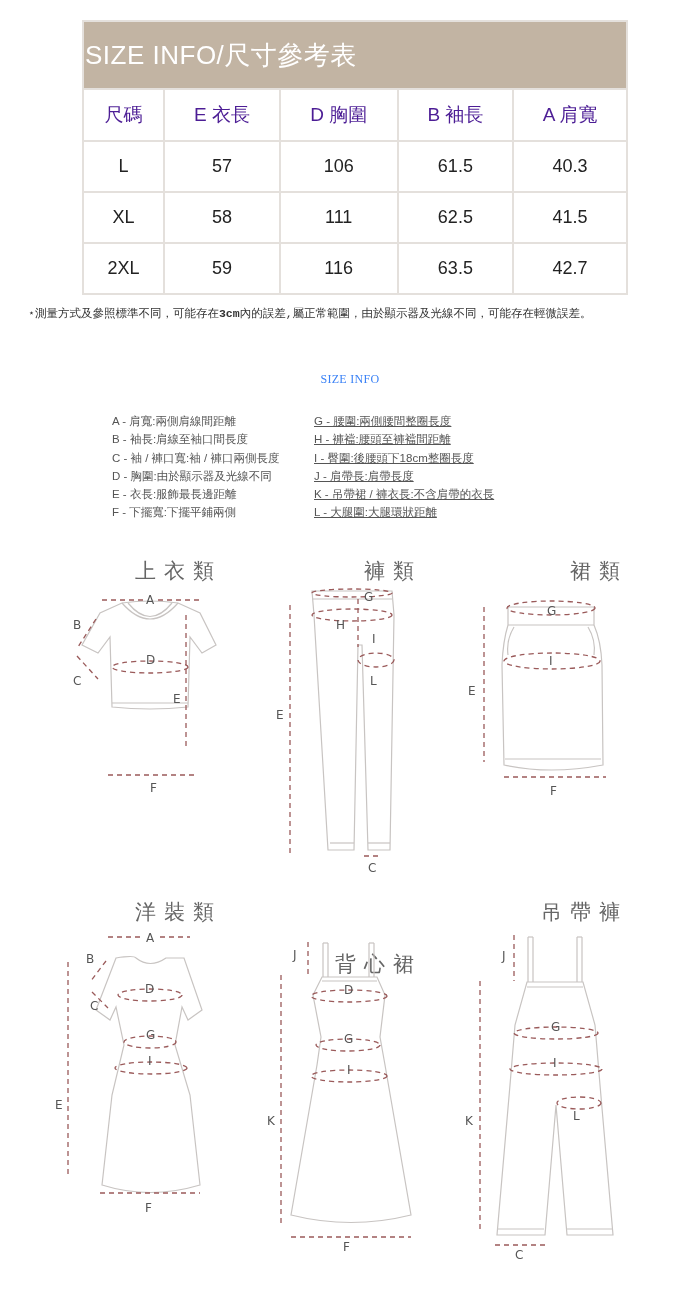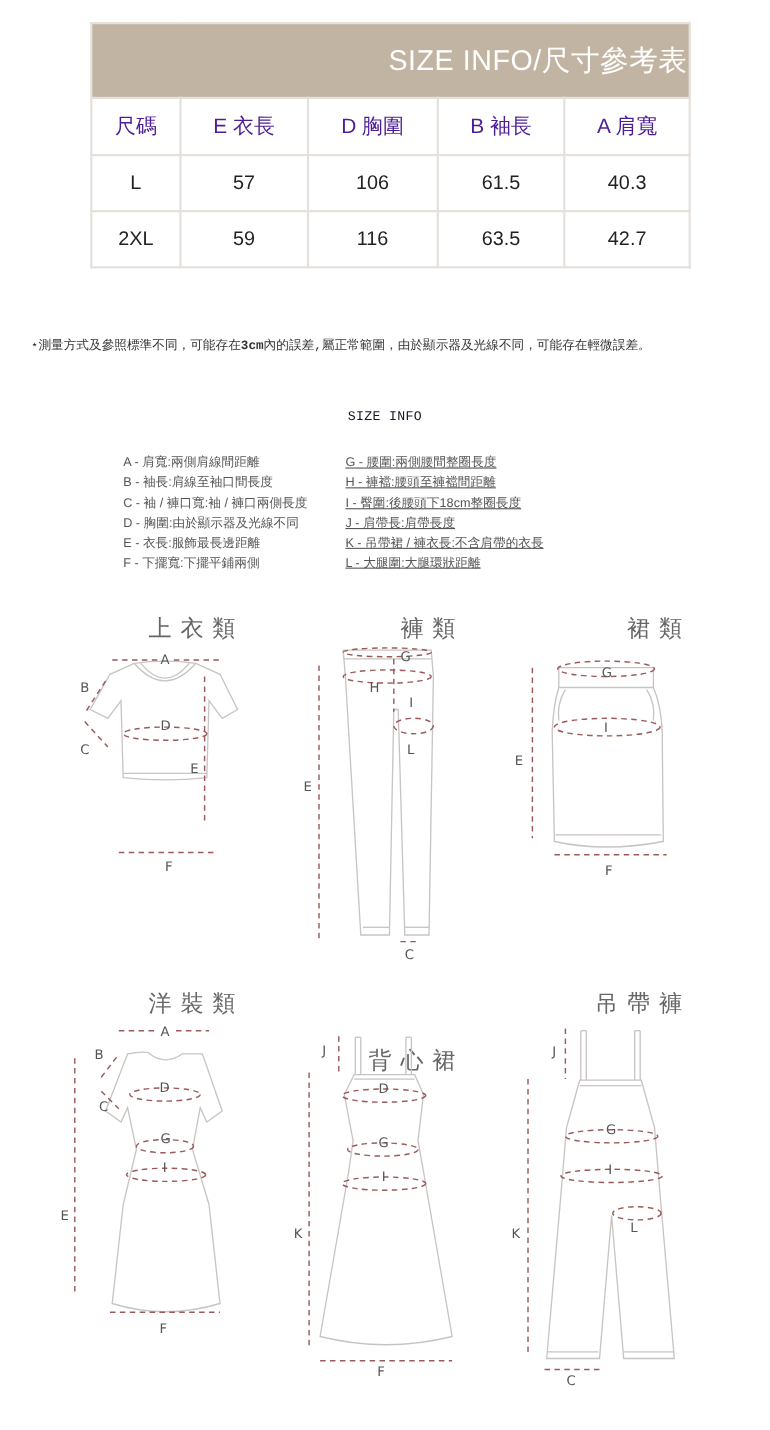--- a/index.html
+++ b/index.html
@@ -1,27 +1,27 @@
 <!DOCTYPE html>
 <html><head>
 <meta charset="utf-8">
 <style>
   html, body { margin:0; padding:0; background:#ffffff; }
   body { width:700px; height:1300px; position:relative; overflow:hidden;
          font-family:"Liberation Sans", "DejaVu Sans", sans-serif; color:#222; }
   .size-table { position:absolute; left:82px; top:20px; width:546px; border-collapse:collapse; }
   .size-table .title-cell { background:#c2b4a3; color:#ffffff; height:64px; font-size:26px;
-       text-align:right; letter-spacing:0.5px; border:2px solid #e4e0dc; }
+       text-align:left; letter-spacing:0.5px; border:2px solid #e4e0dc; }
   .size-table td, .size-table th { border:2px solid #e4e0dc; text-align:center; font-weight:normal; }
   .size-table th { height:48px; font-size:19px; color:#4c1d95; }
   .size-table td { height:47px; font-size:18px; color:#222; }
   .note { position:absolute; left:28px; top:306px; font-size:11.5px; color:#333; white-space:nowrap;font-family:Liberation Mono, monospace; }
   .note b { font-weight:bold; }
   .info-title { position:absolute; left:0; width:700px; top:372px; text-align:center;
-       font-family:Liberation Mono, monospace; font-size:12px; color:#0f172a; letter-spacing:0.3px; }
+       font-family:Liberation Serif, serif; font-size:12px; color:#3b82f6; letter-spacing:0.3px; }
   .legend { position:absolute; top:412px; font-size:11.5px; color:#555; line-height:18.3px; }
   .legend.left { left:112px; } .legend.right { left:314px;text-decoration:underline; }
   .legend div { white-space:nowrap; }
   .cat-title { position:absolute; font-size:21px; color:#666; letter-spacing:8px; text-align:right; width:140px; }
   svg.diagram { position:absolute; overflow:visible; }
   svg.diagram text { font-family:"DejaVu Sans", sans-serif; font-size:12px; fill:#555; }
 </style>
 </head>
 <body>
 
@@ -36,20 +36,27 @@
     <th>D 胸圍</th>
     <th>B 袖長</th>
     <th>A 肩寬</th>
   </tr>
   <tr>
     <td>L</td>
     <td>57</td>
     <td>106</td>
     <td>61.5</td>
     <td>40.3</td>
+  </tr>
+  <tr>
+    <td>XL</td>
+    <td>58</td>
+    <td>111</td>
+    <td>62.5</td>
+    <td>41.5</td>
   </tr>
   <tr>
     <td>2XL</td>
     <td>59</td>
     <td>116</td>
     <td>63.5</td>
     <td>42.7</td>
   </tr>
 </tbody>
   </table>

